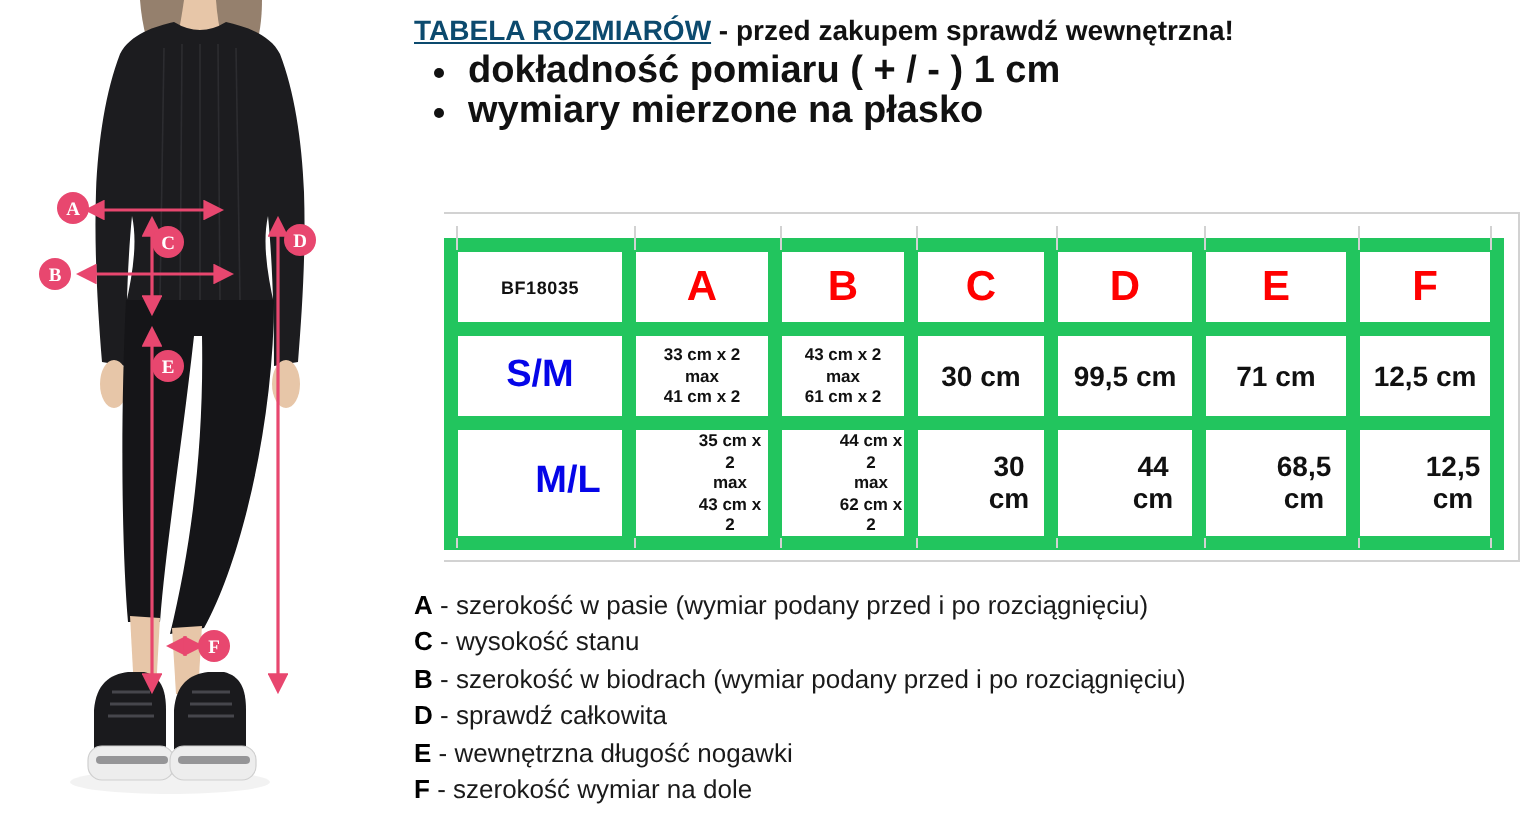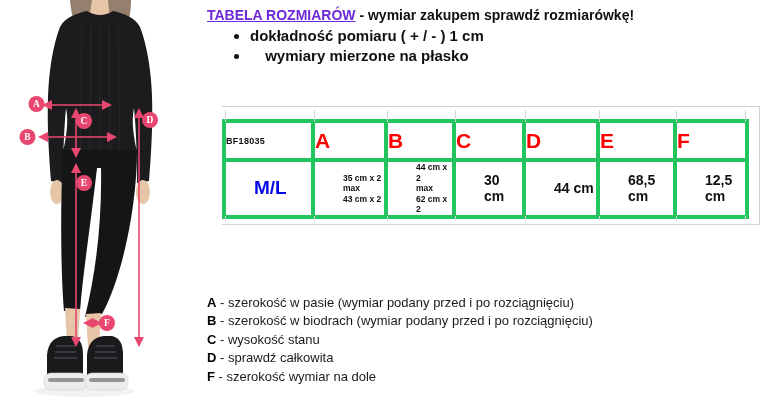--- a/index.html
+++ b/index.html
@@ -4,27 +4,27 @@
 <style>
   html,body{margin:0;padding:0;background:#fff;}
   .canvas{
     position:relative;width:768px;height:413px;background:#ffffff;overflow:hidden;
     font-family:"Liberation Sans",sans-serif;color:#111;
   }
   
   .figure{position:absolute;left:0;top:0;width:200px;height:413px;}
   
   .title{position:absolute;left:207px;top:7px;font-size:14px;font-weight:bold;white-space:nowrap;}
-  .title .t-red{color:#6d28d9;text-decoration:underline;}
-  .bullets{position:absolute;left:236px;top:26px;margin:0;padding:0 0 0 14px;
-    font-size:15px;font-weight:bold;line-height:20px;list-style:disc;text-align:center;}
+  .title .t-red{color:#0c4a6e;text-decoration:underline;}
+  .bullets{position:absolute;left:220px;top:26px;margin:0;padding:0 0 0 14px;
+    font-size:19px;font-weight:bold;line-height:20px;list-style:disc;}
   
   .table-wrap{position:absolute;left:222px;top:119px;width:523px;}
   .size-table{border-collapse:collapse;table-layout:fixed;width:523px;}
-  .size-table td,.size-table th{border:4px solid #22c55e;text-align:left;vertical-align:middle;padding:0;}
+  .size-table td,.size-table th{border:7px solid #22c55e;text-align:center;vertical-align:middle;padding:0;}
   .hdr th{height:35px;position:relative;background:#fff;}
   .hdr .code{font-size:9px;font-weight:bold;color:#111;letter-spacing:.3px;}
   .hdr .m{font-size:21px;font-weight:bold;color:#ff0000;}
   .row-sm td{height:40px;}
   .row-ml td{height:41px;position:relative;padding-left:28px;}
   .size-cell{font-size:19px;font-weight:bold;color:#0505e8;}
   .ab-cell{font-size:8.5px;font-weight:bold;line-height:10.5px;}
   .val-cell{font-size:14px;font-weight:bold;}
   
   .gl{position:absolute;background:#d2d2d2;}
@@ -130,21 +130,21 @@
         </g>
         <g>
           <circle cx="107" cy="323" r="8" fill="#e8476f"></circle>
           <text x="107" y="326.3" fill="#fff">F</text>
         </g>
       </g>
     </svg>
   </div>
 
   <div class="title">
-    <span class="t-red">TABELA ROZMIARÓW</span><span class="sep" style="white-space:pre"> - </span><span>wymiar zakupem sprawdź rozmiarówkę!</span>
+    <span class="t-red">TABELA ROZMIARÓW</span><span class="sep" style="white-space:pre"> - </span><span>przed zakupem sprawdź wewnętrzna!</span>
   </div>
   <ul class="bullets">
     <li>dokładność pomiaru ( + / - ) 1 cm</li>
     <li>wymiary mierzone na płasko</li>
   </ul>
 
   <div class="table-wrap">
     <div class="gl gl-top"></div>
     <div class="gl gl-right"></div>
     <div class="gl gl-bottom"></div>
@@ -161,20 +161,37 @@
       <tbody>
           <tr class="hdr">
         <th class="code">BF18035</th>
         <th class="m">A</th>
         <th class="m">B</th>
         <th class="m">C</th>
         <th class="m">D</th>
         <th class="m">E</th>
         <th class="m">F</th>
       </tr>
+      <tr class="row-sm">
+        <td class="size-cell">S/M</td>
+        <td class="ab-cell">
+          <div>33 cm x 2</div>
+          <div>max</div>
+          <div>41 cm x 2</div>
+        </td>
+        <td class="ab-cell">
+          <div>43 cm x 2</div>
+          <div>max</div>
+          <div>61 cm x 2</div>
+        </td>
+        <td class="val-cell">30 cm</td>
+        <td class="val-cell">99,5 cm</td>
+        <td class="val-cell">71 cm</td>
+        <td class="val-cell">12,5 cm</td>
+      </tr>
       <tr class="row-ml">
         <td class="size-cell">M/L</td>
         <td class="ab-cell">
           <div>35 cm x 2</div>
           <div>max</div>
           <div>43 cm x 2</div>
         </td>
         <td class="ab-cell">
           <div>44 cm x 2</div>
           <div>max</div>
@@ -184,19 +201,20 @@
         <td class="val-cell">44 cm</td>
         <td class="val-cell">68,5 cm</td>
         <td class="val-cell">12,5 cm</td>
       </tr>
     </tbody>
       </table>
   </div>
 
   <div class="legend">
     <div class="leg-row"><b>A</b><span class="sep"> - </span><span>szerokość w pasie (wymiar podany przed i po rozciągnięciu)</span></div>
+    <div class="leg-row"><b>C</b><span class="sep"> - </span><span>wysokość stanu</span></div>
     <div class="leg-row"><b>B</b><span class="sep"> - </span><span>szerokość w biodrach (wymiar podany przed i po rozciągnięciu)</span></div>
-    <div class="leg-row"><b>C</b><span class="sep"> - </span><span>wysokość stanu</span></div>
     <div class="leg-row"><b>D</b><span class="sep"> - </span><span>sprawdź całkowita</span></div>
+    <div class="leg-row"><b>E</b><span class="sep"> - </span><span>wewnętrzna długość nogawki</span></div>
     <div class="leg-row"><b>F</b><span class="sep"> - </span><span>szerokość wymiar na dole</span></div>
   </div>
 
 </div>
 
 </body></html>

